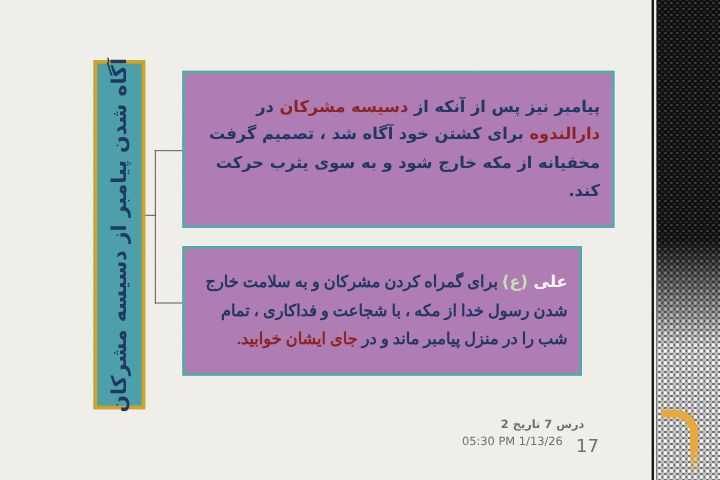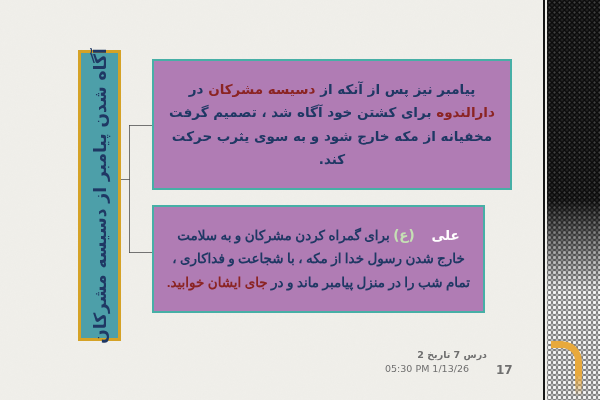--- a/index.html
+++ b/index.html
@@ -60,21 +60,20 @@
     z-index: 2;
     display: flex;
     align-items: center;
     justify-content: center;
     box-sizing: border-box;
   }
   .box-1 { left: 152px; top: 59px;  width: 360px; height: 131px; }
   .box-2 { left: 152px; top: 205px; width: 333px; height: 108px; }
   .box-text {
     direction: rtl;
-    text-align: center;
     font-size: 13.5px;
     font-weight: bold;
     line-height: 1.72;
     color: var(--c-navy, #1F3864);
     padding: 2px 10px;
   }
   
   .band-edge-line {
     position: absolute;
     left: 543px; top: 0;
@@ -130,25 +129,24 @@
   }
   .footer-datetime {
     position: absolute;
     left: 385px; top: 363px;
     font-size: 9.5px;
     color: var(--c-grayText, #6F6F6F);
     z-index: 2;
   }
   .footer-page {
     position: absolute;
-    left: 496px; top: 363px;
-    font-size: 12px;
+    left: 480px; top: 363px;
+    font-size: 15px;
     color: var(--c-grayText, #6F6F6F);
     z-index: 2;
-    font-weight: bold;
   }
 </style>
 </head>
 <body>
 
 <div class="slide">
 
   <svg class="noise-layer" width="600" height="400" xmlns="http://www.w3.org/2000/svg">
     <filter id="paperNoise">
       <feTurbulence type="fractalNoise" baseFrequency="0.85" numOctaves="2" stitchTiles="stitch"></feTurbulence>
@@ -164,21 +162,21 @@
   <div class="connector conn-v"></div>
   <div class="connector conn-top"></div>
   <div class="connector conn-mid"></div>
   <div class="connector conn-bot"></div>
 
   <div class="content-box box-1">
     <div class="box-text" dir="rtl"><span style="color: rgb(31, 56, 100);">پیامبر نیز پس از آنکه از </span><span style="color: rgb(139, 36, 35);">دسیسه مشرکان</span><span style="color: rgb(31, 56, 100);"> در </span><span style="color: rgb(139, 36, 35);">دارالندوه</span><span style="color: rgb(31, 56, 100);"> برای کشتن خود آگاه شد ، تصمیم گرفت مخفیانه از مکه خارج شود و به سوی یثرب حرکت کند.</span></div>
   </div>
 
   <div class="content-box box-2">
-    <div class="box-text" dir="rtl"><span style="color: rgb(255, 255, 255); margin-left: 12px;">علی </span><span style="color: rgb(197, 224, 180);">(ع)</span><span style="color: rgb(31, 56, 100); font-family: Liberation Serif, serif;"> برای گمراه کردن مشرکان و به سلامت خارج شدن رسول خدا از مکه ، با شجاعت و فداکاری ، تمام شب را در منزل پیامبر ماند و در </span><span style="color: rgb(139, 36, 35); font-family: Liberation Serif, serif;">جای ایشان خوابید.</span></div>
+    <div class="box-text" dir="rtl"><span style="color: rgb(255, 255, 255);">علی </span><span style="color: rgb(197, 224, 180);">(ع)</span><span style="color: rgb(31, 56, 100); font-family: Liberation Serif, serif;"> برای گمراه کردن مشرکان و به سلامت خارج شدن رسول خدا از مکه ، با شجاعت و فداکاری ، تمام شب را در منزل پیامبر ماند و در </span><span style="color: rgb(139, 36, 35); font-family: Liberation Serif, serif;">جای ایشان خوابید.</span></div>
   </div>
 
   <div class="band-edge-line"></div>
   <div class="halftone-band"></div>
   <div class="halftone-glare"></div>
   <div class="gold-arc"></div>
 
   <div class="footer-lesson">درس 7  تاریخ 2</div>
   <div class="footer-datetime">05:30 PM 1/13/26</div>
   <div class="footer-page">17</div>

